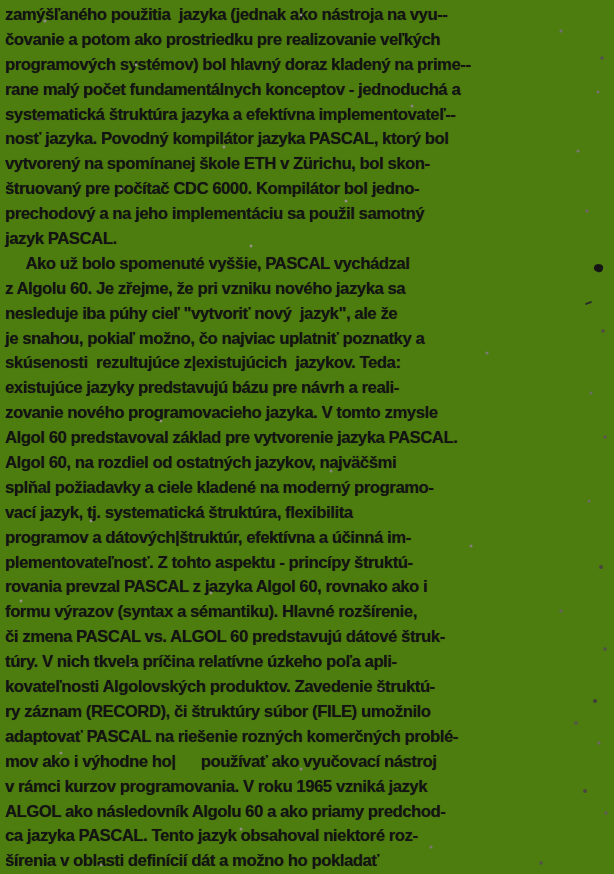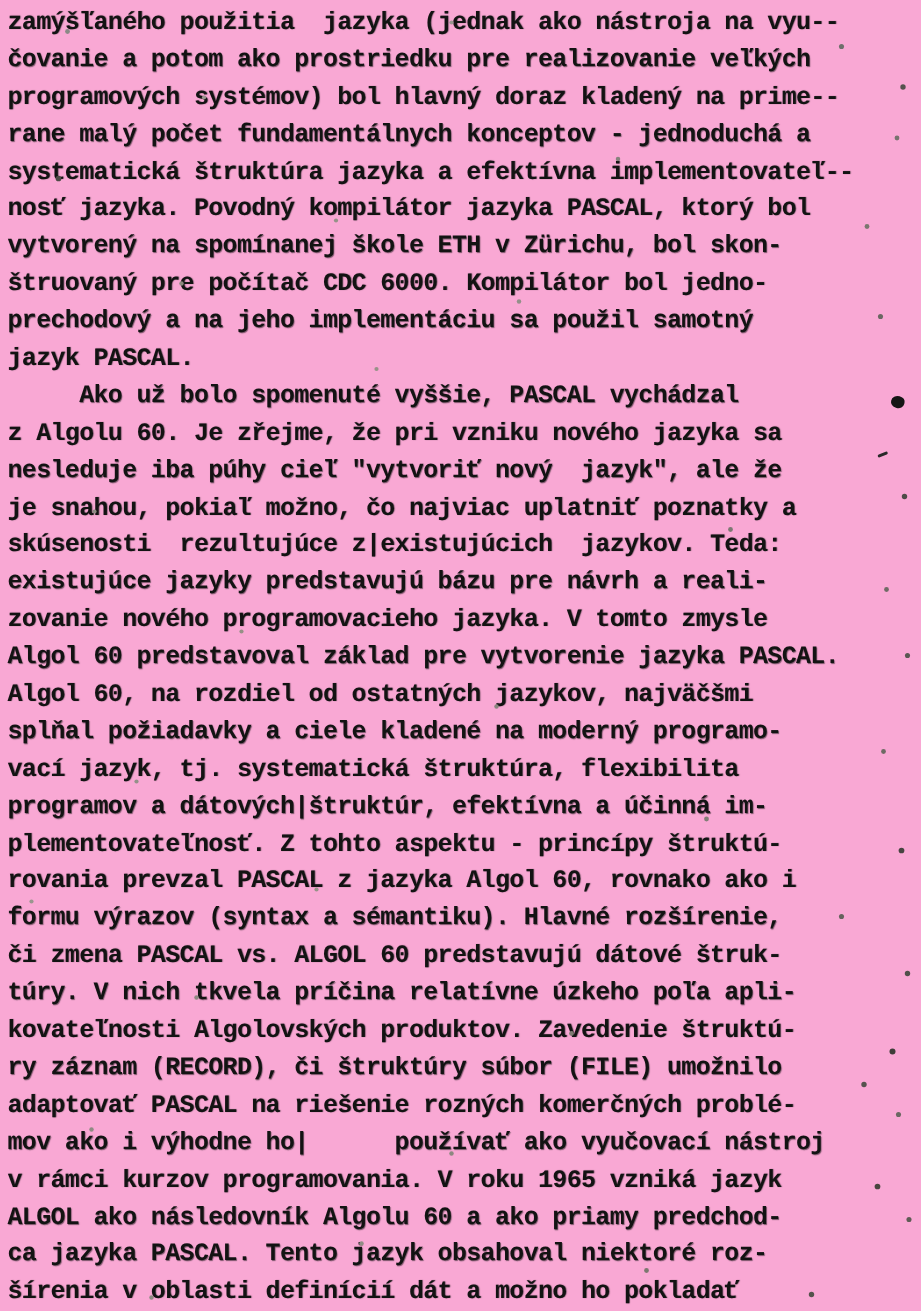--- a/index.html
+++ b/index.html
@@ -5,23 +5,23 @@
   html, body {
     margin: 0;
     padding: 0;
     background: #e8e8e4;
   }
   .page {
     position: relative;
     width: 614px;
     height: 874px;
     margin: 0;
-    background: #f9a8d4;
+    background: #4d7c0f;
     overflow: hidden;
-    font-family: Liberation Mono, monospace;
+    font-family: Liberation Sans, sans-serif;
   }
   .text-block {
     position: absolute;
     top: 3px;
     left: 5px;
     width: 606px;
     color: #131313;
     font-size: 16.6px;
     font-weight: 700;
     letter-spacing: -0.4px;

